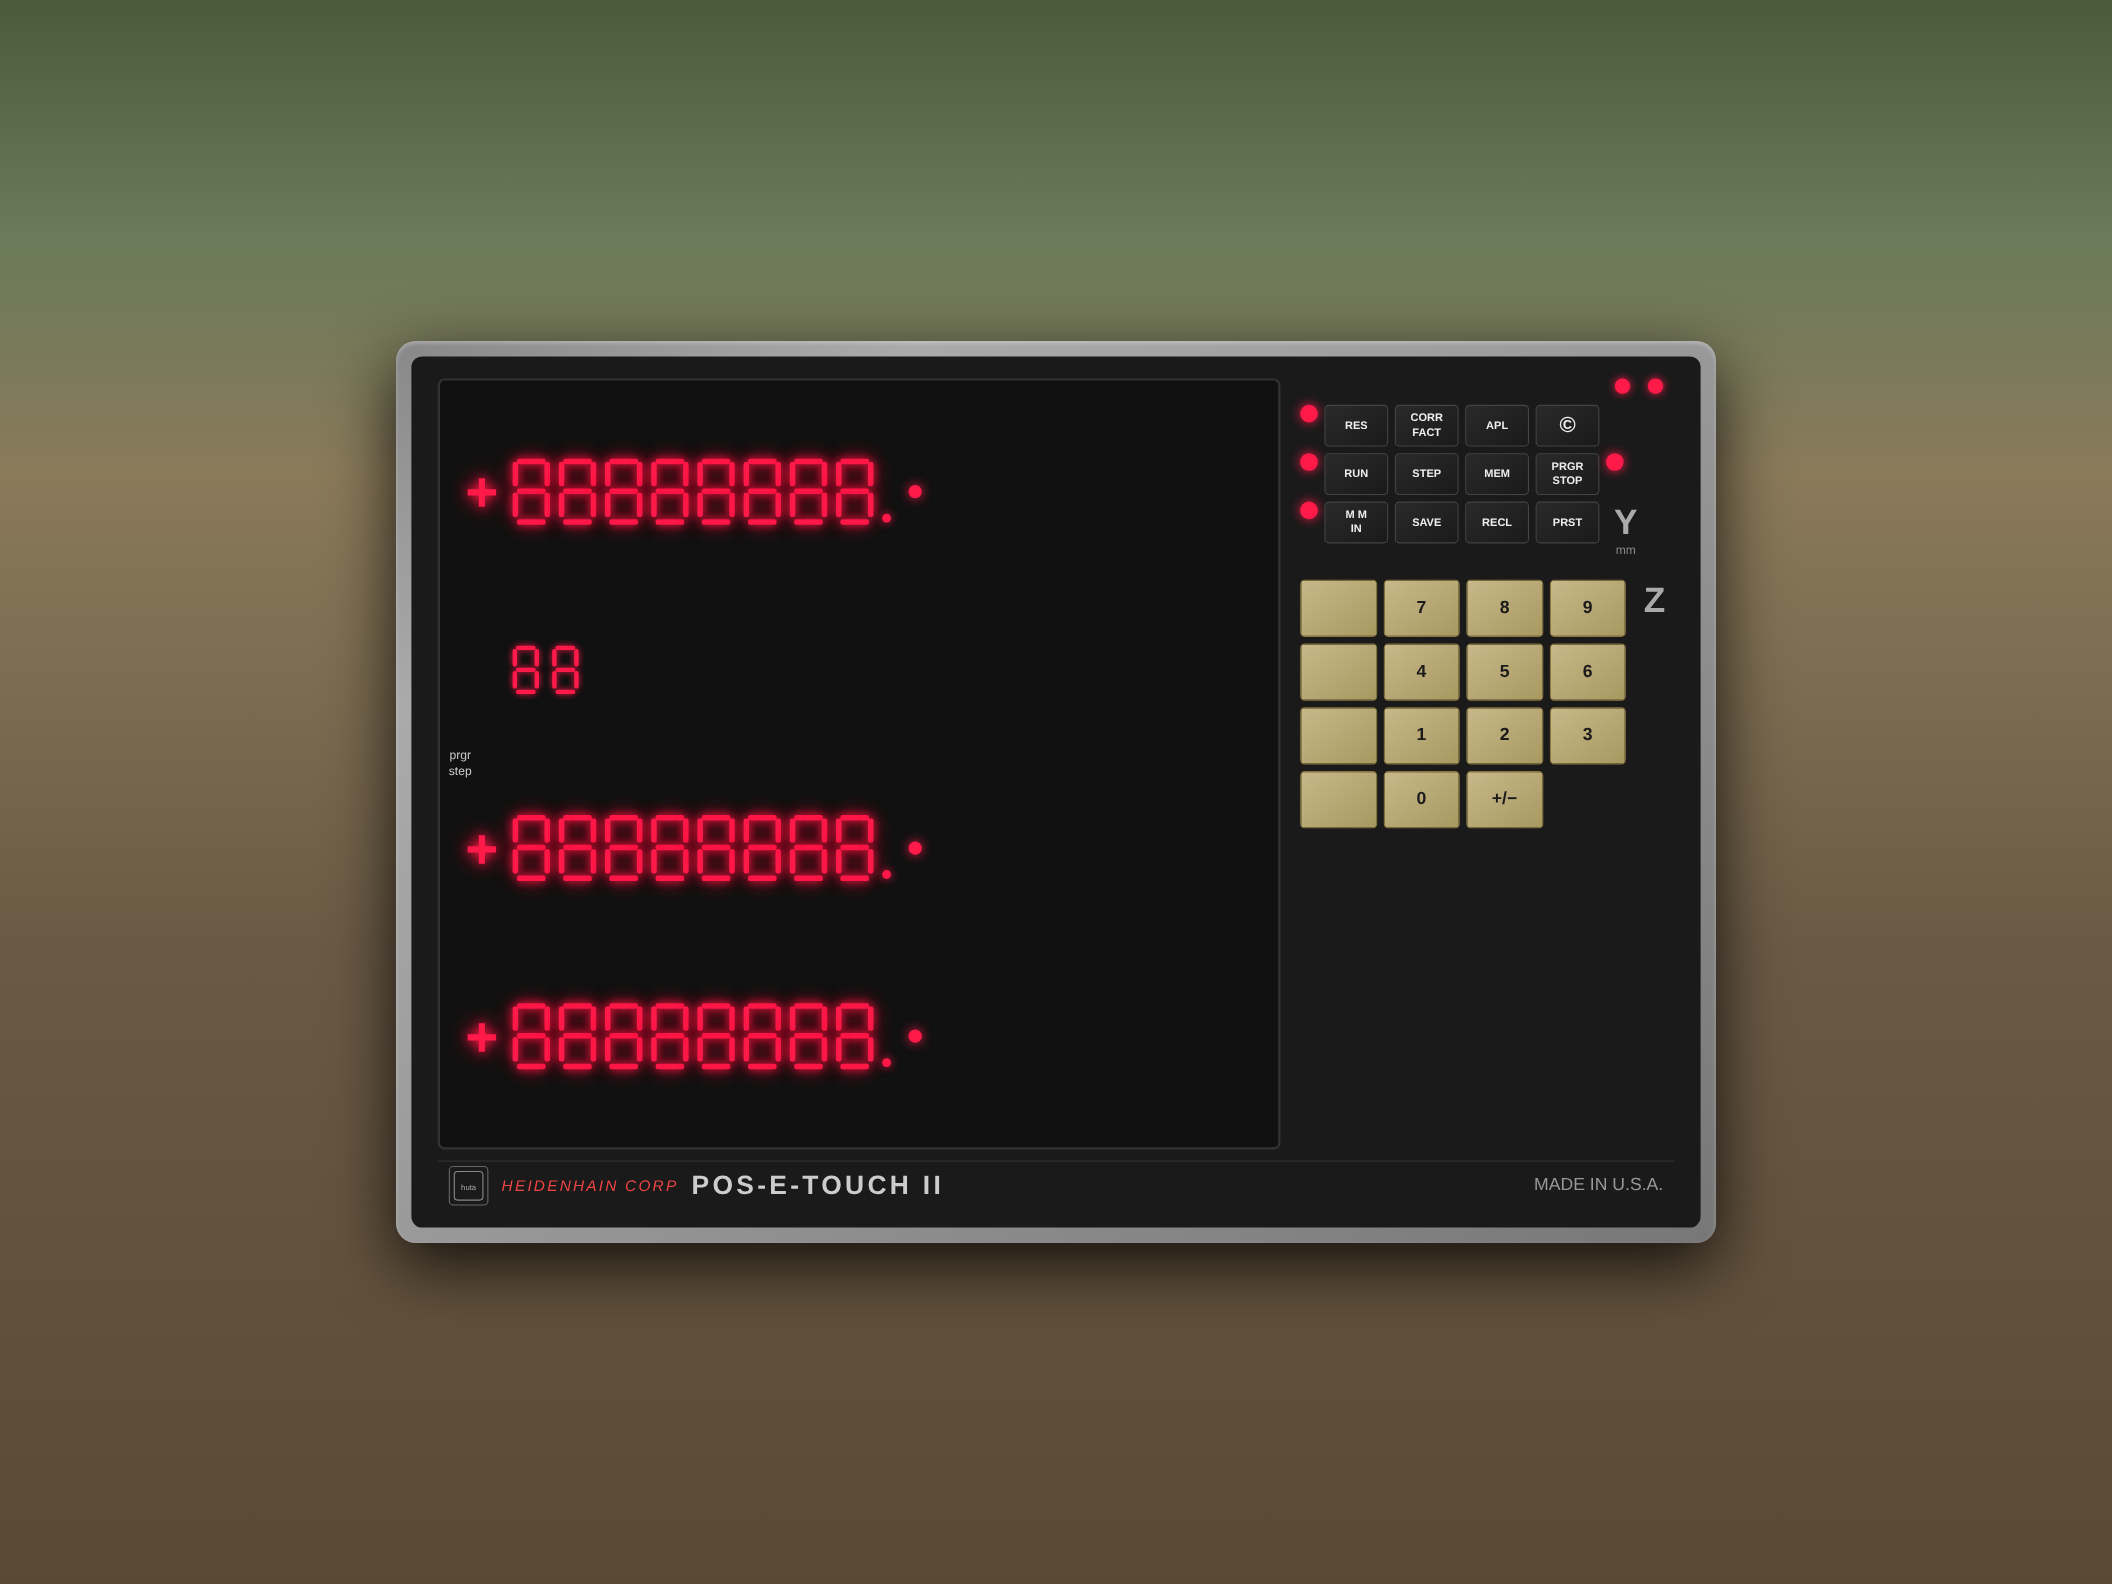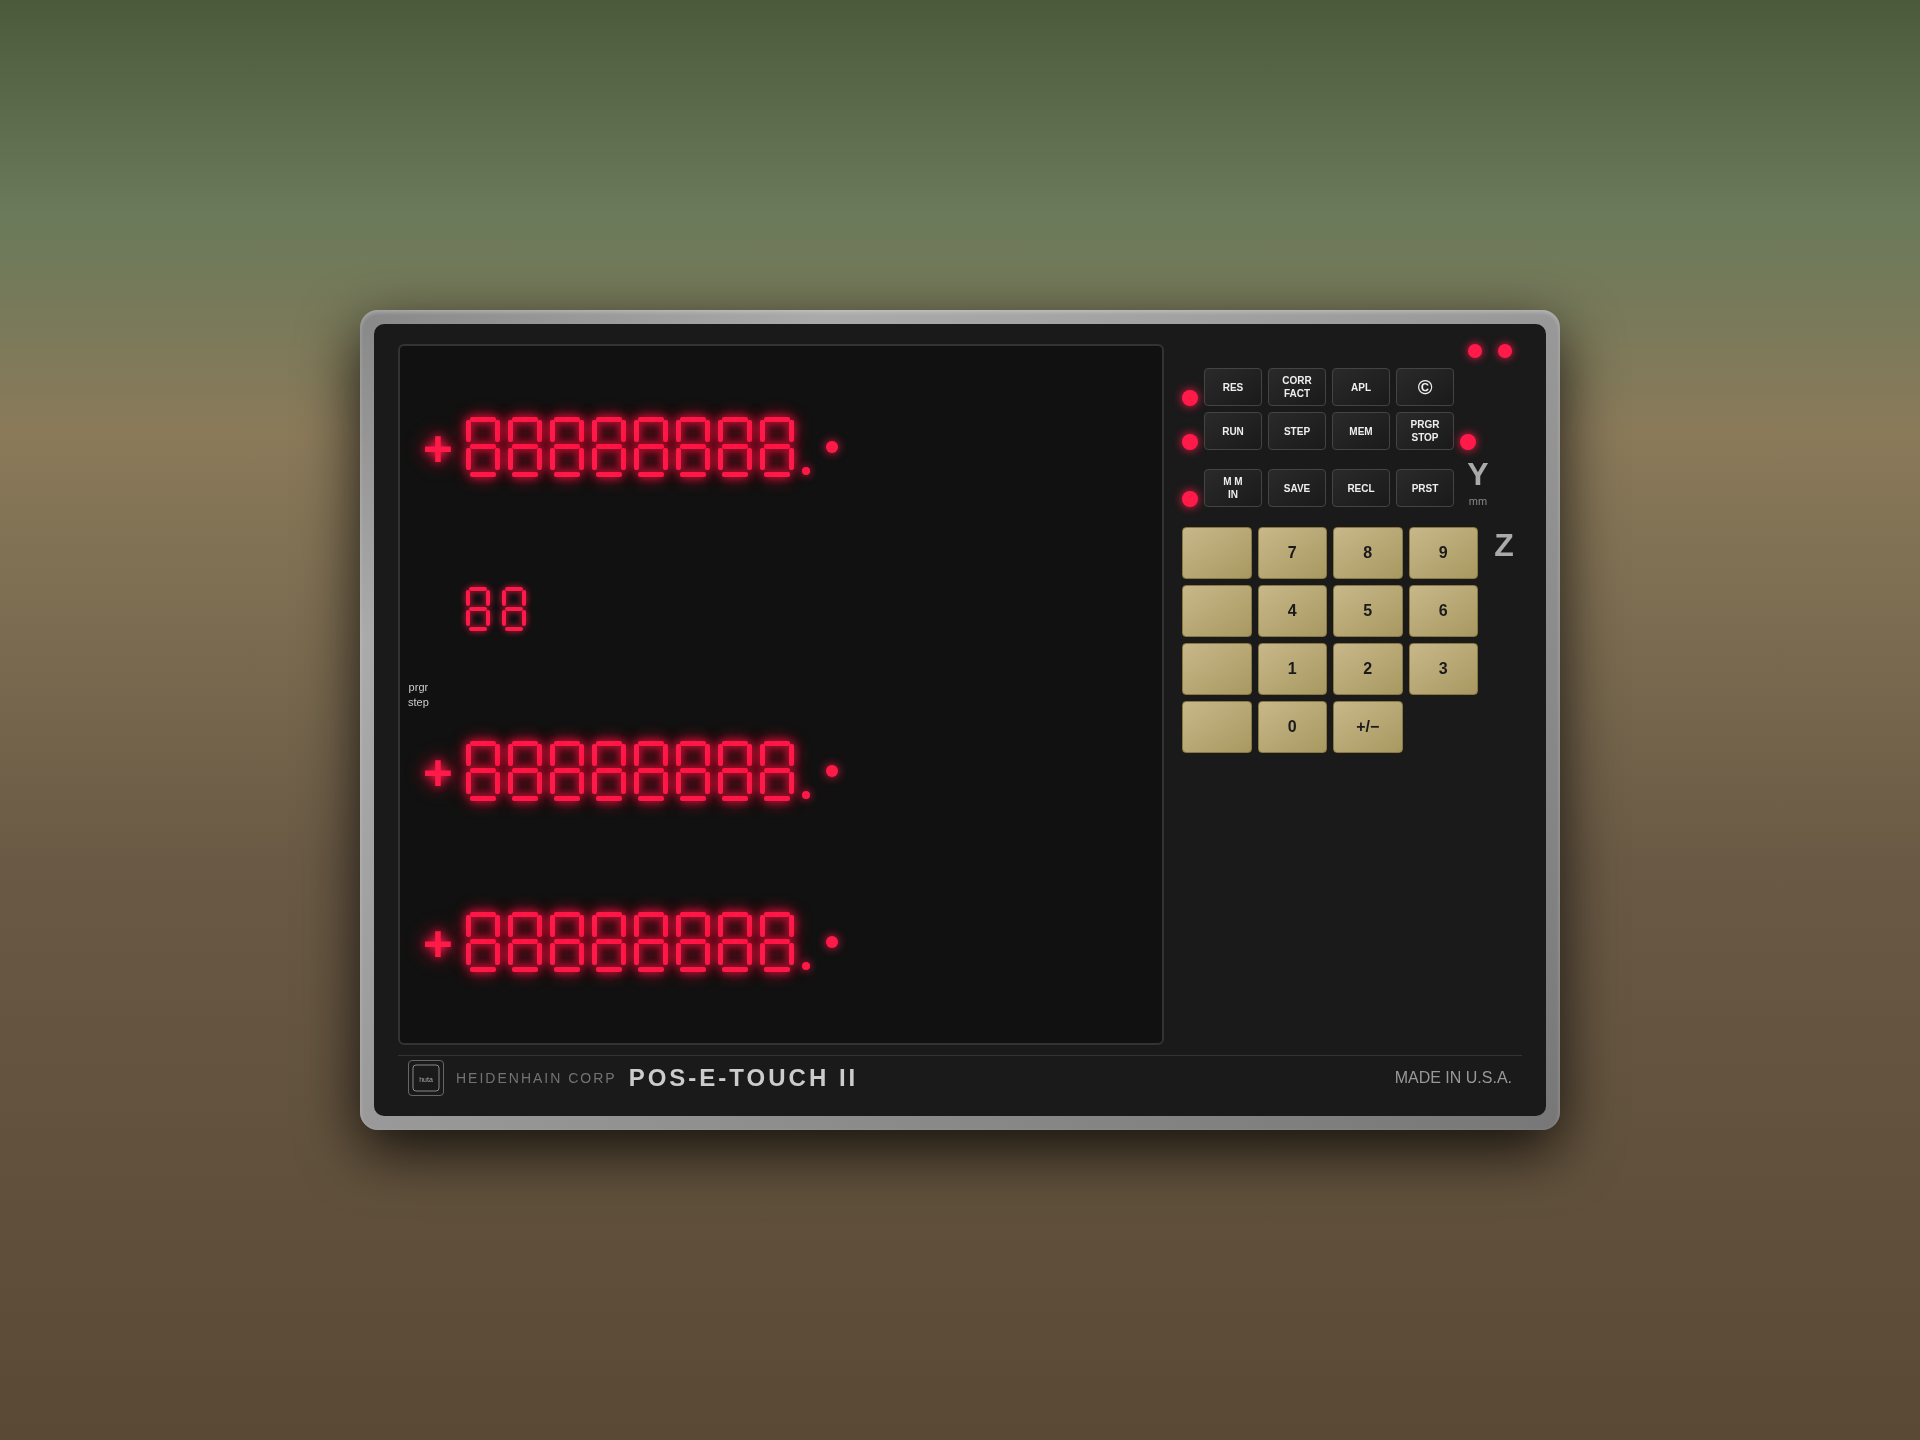--- a/index.html
+++ b/index.html
@@ -190,21 +190,21 @@
       width: 14px;
       height: 14px;
       border-radius: 50%;
       background: #ff1a4a;
       box-shadow: 0 0 8px #ff1a4a;
     }
 
     
     .btn-row {
       display: flex;
-      align-items: flex-end;
+      align-items: flex-start;
       gap: 6px;
     }
 
     .led-indicator {
       width: 16px;
       height: 16px;
       border-radius: 50%;
       flex-shrink: 0;
     }
 
@@ -309,23 +309,24 @@
       border-radius: 4px;
       display: flex;
       align-items: center;
       justify-content: center;
       color: #aaa;
       font-size: 9px;
       text-align: center;
     }
 
     .brand-text {
-      color: #737373;
+      color: #ef4444;
       font-size: 14px;
       letter-spacing: 2px;
+      font-style: italic;
     }
 
     .brand-model {
       color: #ccc;
       font-size: 24px;
       font-weight: bold;
       letter-spacing: 3px;
     }
 
     .brand-made {

